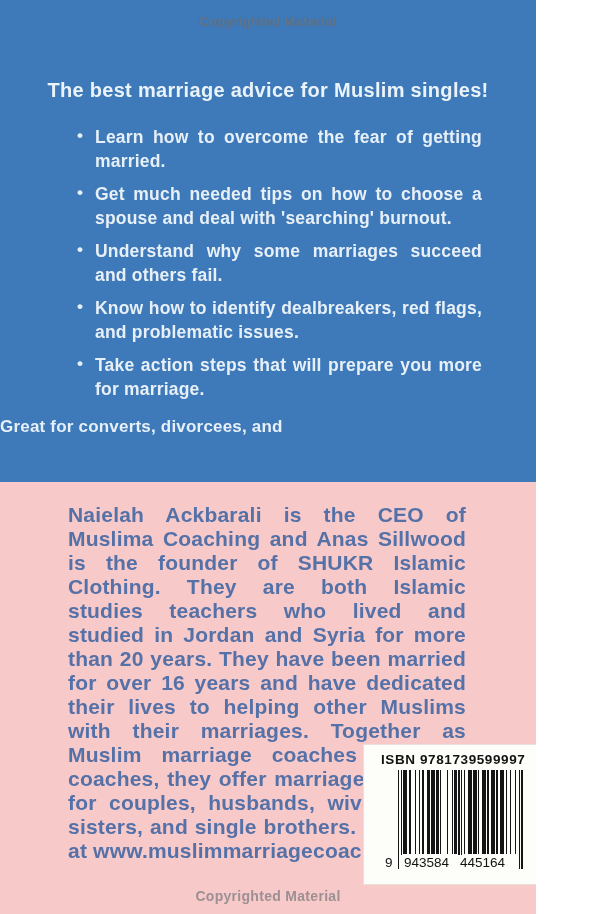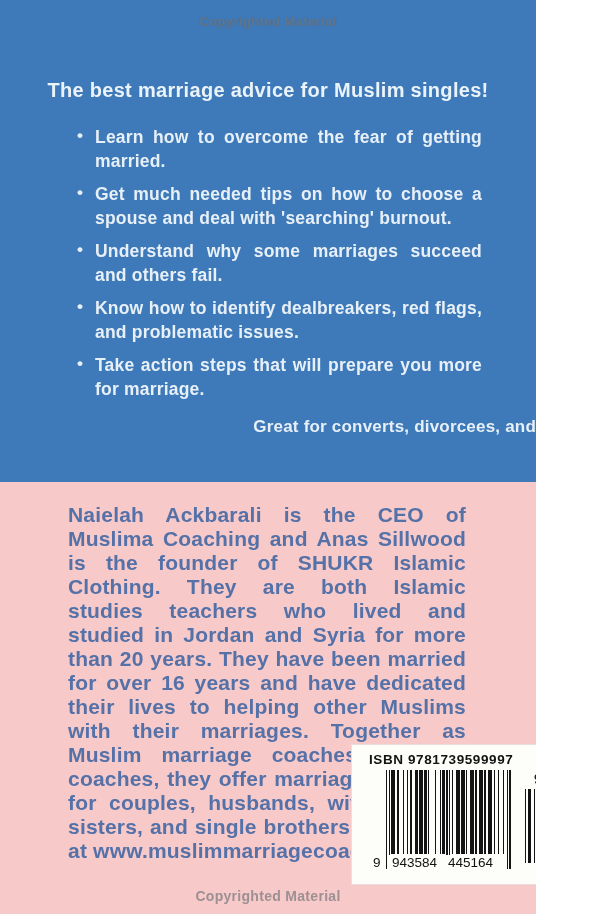--- a/index.html
+++ b/index.html
@@ -22,32 +22,32 @@
     list-style:none; margin-top:22px; padding-left:95px; padding-right:54px;
   }
   .bullets li {
     position:relative; font-size:17.5px; line-height:24px; margin-bottom:9px;
     text-align:justify; letter-spacing:0.2px;
   }
   .bullets li::before {
     content:"\2022"; position:absolute; left:-18px; top:-1px; font-size:17px;
   }
   .note {
-    margin-top:14px; text-align:right; font-size:17px; line-height:23px;
+    margin-top:14px; text-align:left; font-size:17px; line-height:23px;
     letter-spacing:0.2px;
   }
   
   .pink-section { height:432px; background:#f8c9c9; position:relative; color:#5471a8; }
   .bio {
     padding:21px 70px 0 68px; font-size:21px; line-height:24px;
     text-align:justify; letter-spacing:0.2px;
   }
   
   .barcode-box {
-    position:absolute; left:352px; top:263px; width:228px; height:139px;
+    position:absolute; left:364px; top:263px; width:228px; height:139px;
     background:#fdfdf9; box-shadow:0 0 0 1px #eadfda;
     padding:7px 8px 0 8px; color:#121212; font-weight:normal;
   }
   .isbn-label { font-size:13.5px; margin-left:9px; letter-spacing:0.6px; font-weight:bold; }
   .barcode-row { display:flex; margin-top:3px; }
   .ean { position:relative; margin-left:13px; width:140px; height:101px; }
   .ean-bars { display:flex; align-items:flex-start; margin-left:13px; }
   .ean-digits {
     position:absolute; top:83px; left:0; width:100%; height:17px;
     display:flex; font-size:13.5px; align-items:flex-end;

